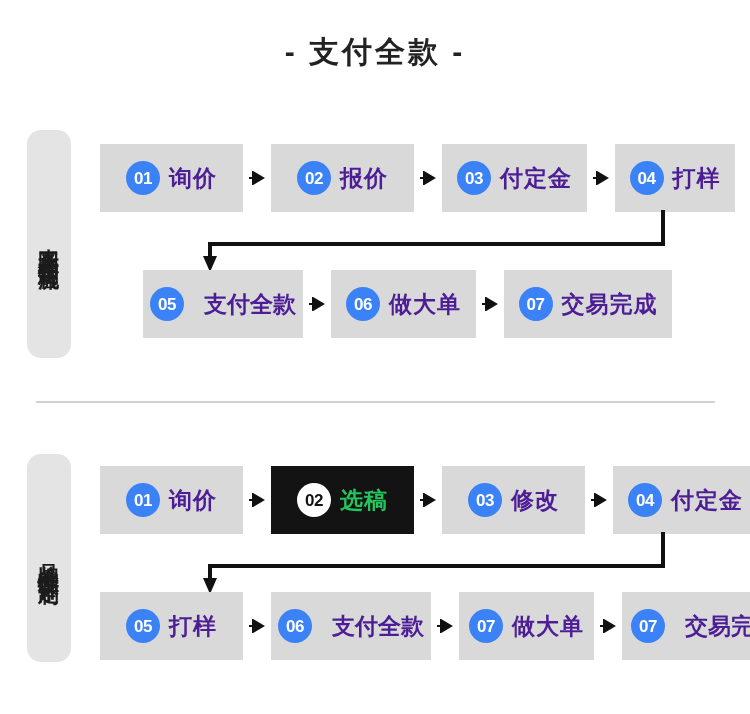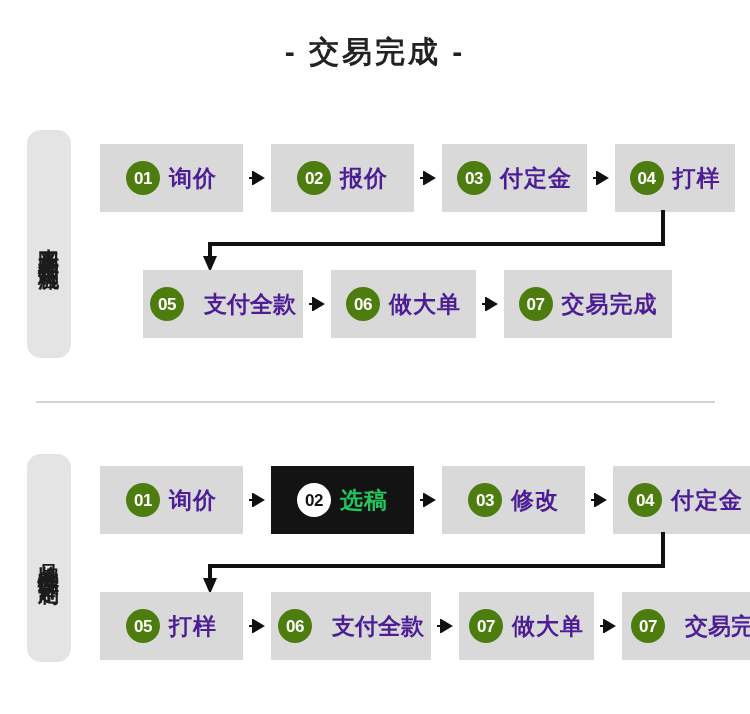--- a/index.html
+++ b/index.html
@@ -83,21 +83,21 @@
     padding: 0 13px;
     flex: none;
   }
   .step.highlight { background: #131313; }
 
   .step-badge {
     width: 34px;
     height: 34px;
     min-width: 34px;
     border-radius: 50%;
-    background: #4d7c0f;
+    background: #3b82f6;
     color: #ffffff;
     font-size: 17px;
     font-weight: bold;
     display: flex;
     align-items: center;
     justify-content: center;
     letter-spacing: -0.5px;
     line-height: 1;
   }
   .step.highlight .step-badge {
@@ -143,21 +143,21 @@
     left: 36px;
     top: 401px;
     width: 679px;
     height: 2px;
     background: #d2d2d2;
   }
 </style>
 </head>
 <body>
 
-<div class="page-title">- 交易完成 -</div>
+<div class="page-title">- 支付全款 -</div>
 
 <div class="section" id="section-1">
 
   <div class="side-tab">
     <span class="side-tab-label">来图来样定制流程</span>
   </div>
 
   <div class="flow-row" id="s1-row-top">
     <div class="step" style="width:143px;">
       <span class="step-badge">01</span>

